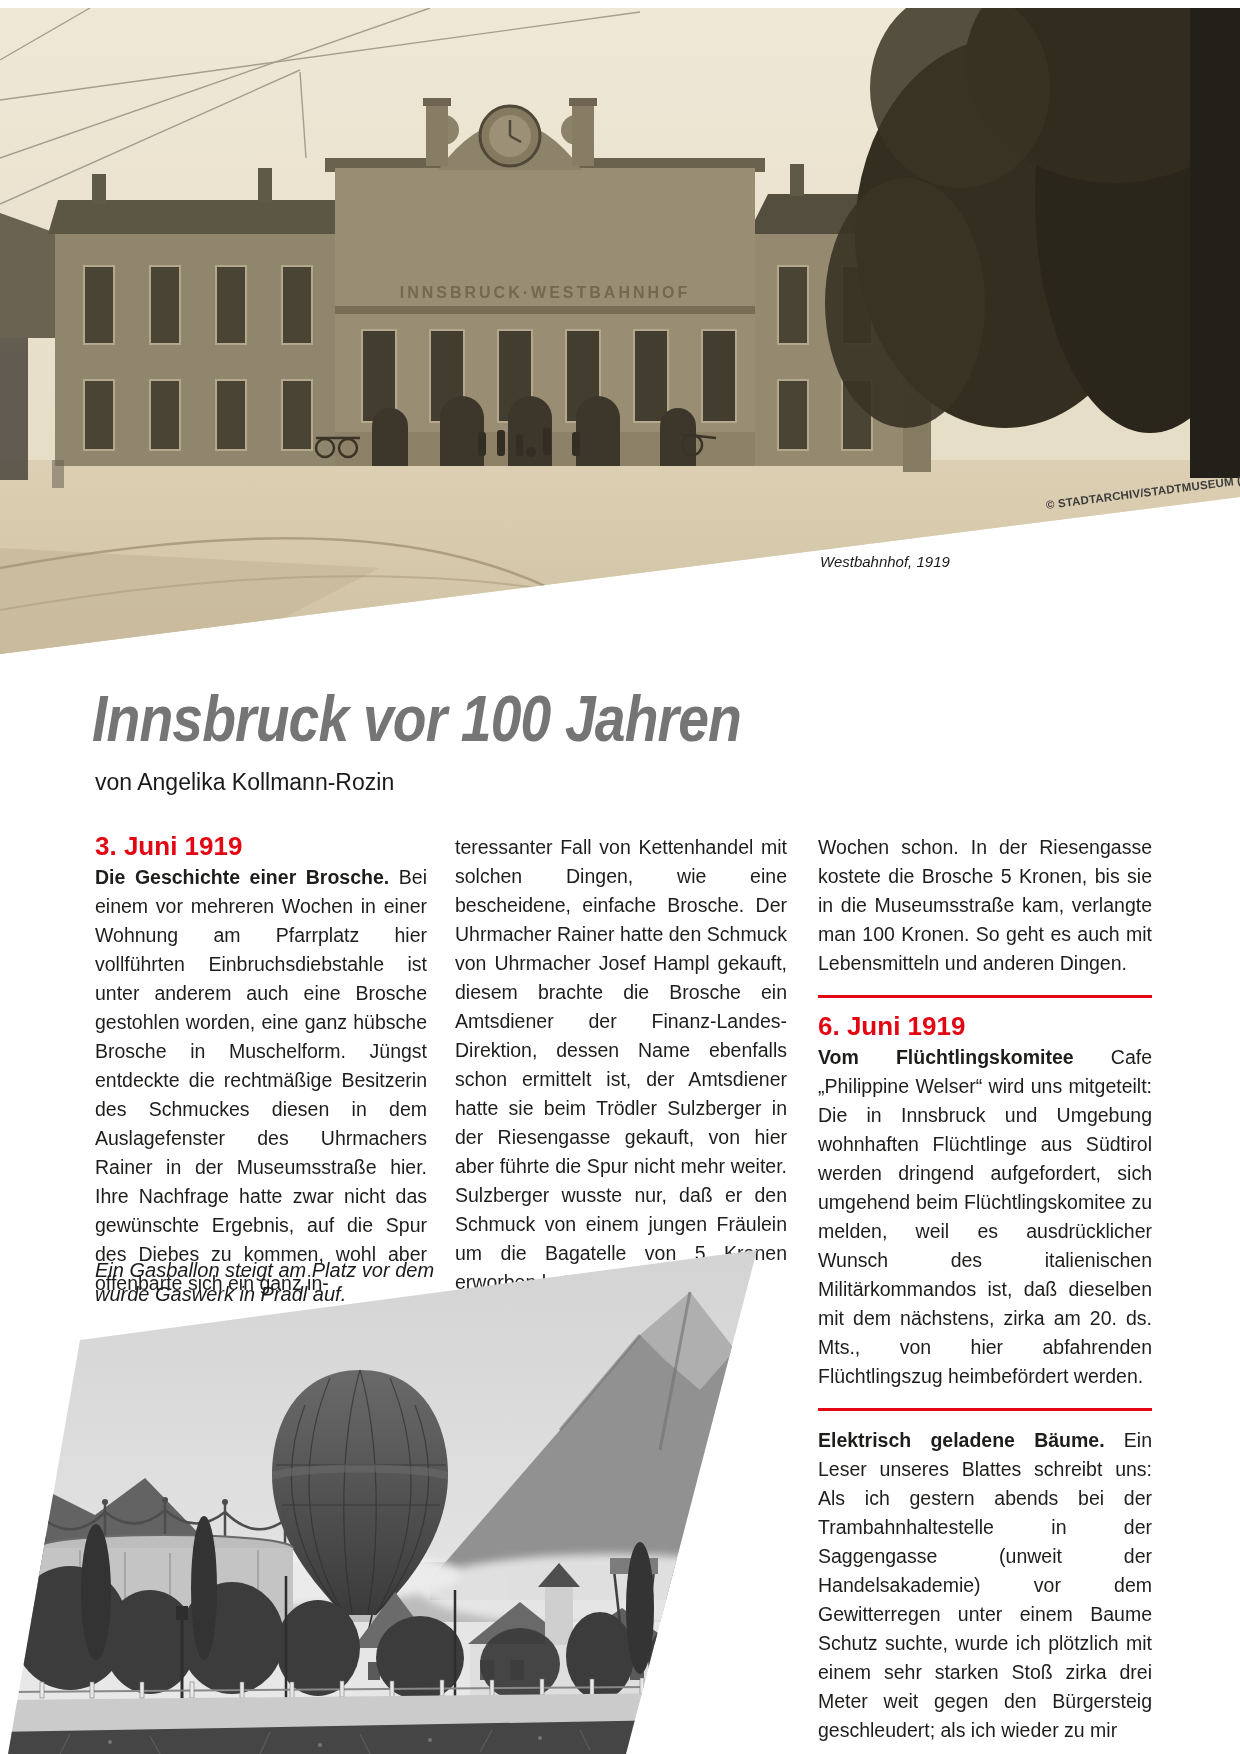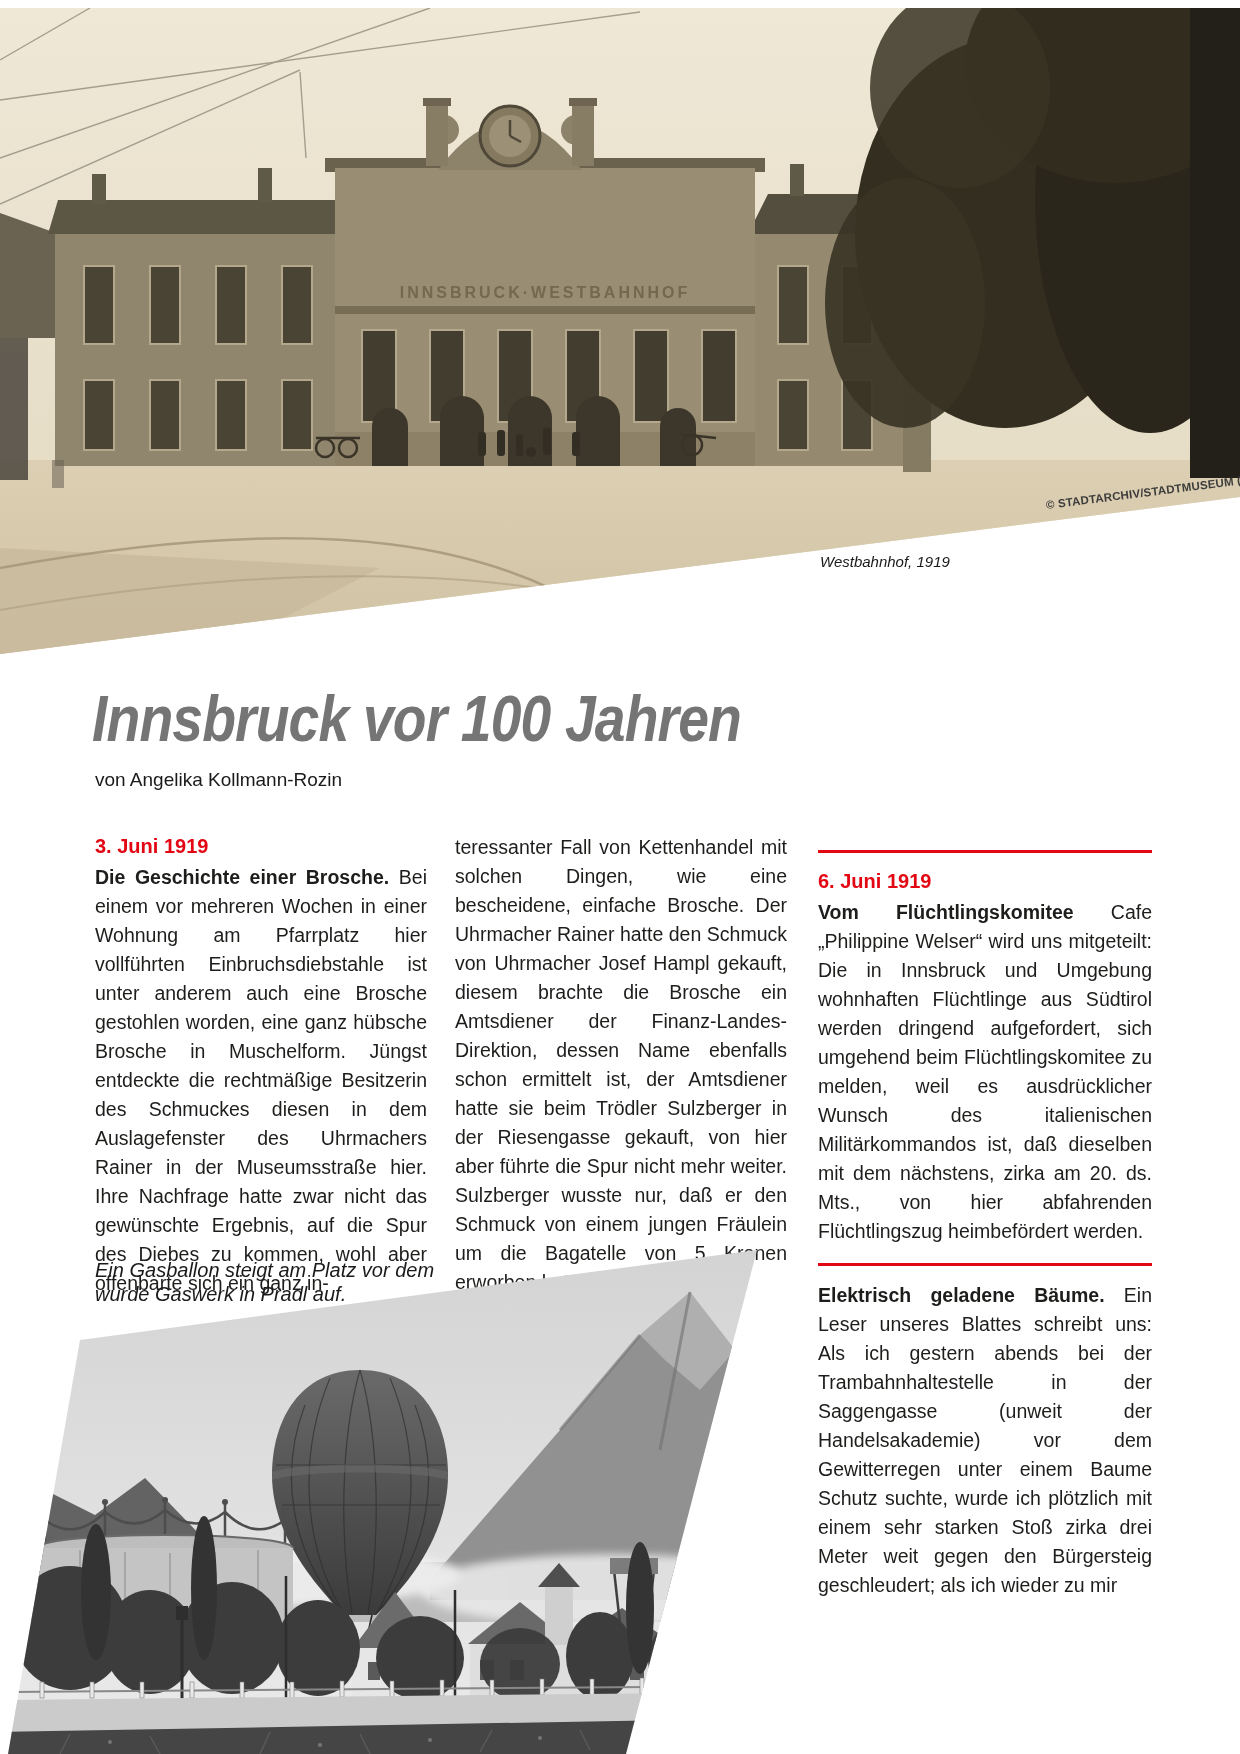--- a/index.html
+++ b/index.html
@@ -26,32 +26,32 @@
     position:absolute;left:820px;top:553px;
     font-size:15px;font-style:italic;color:#1a1a1a;
   }
   
   .title-wrap{position:absolute;left:92px;top:686px;line-height:1;}
   .title-inner{
     display:inline-block;font-size:65px;font-weight:bold;font-style:italic;
     color:#757575;letter-spacing:-1px;white-space:nowrap;
     transform:scaleX(.85);transform-origin:0 0;
   }
-  .byline{position:absolute;left:95px;top:769px;font-size:19px;color:#1a1a1a;}
+  .byline{position:absolute;left:95px;top:769px;font-size:23px;color:#1a1a1a;}
   
   .col{
     position:absolute;top:833px;width:332px;
     font-size:19.5px;line-height:29px;text-align:justify;color:#1d1d1b;
   }
   .col1{left:95px;}
   .col2{left:455px;}
   .col3{left:818px;width:334px;}
   .col p{margin:0;}
   .date-heading{
-    margin:0 0 3px 0;font-size:20px;line-height:27px;font-weight:bold;
+    margin:0 0 3px 0;font-size:26px;line-height:27px;font-weight:bold;
     color:#e30613;text-align:left;
   }
   .rule{border:none;border-top:3px solid #e30613;margin:17px 0 15px 0;}
   
   .caption-balloon{
     position:absolute;left:95px;top:1258px;
     font-size:20px;line-height:24px;font-style:italic;color:#1a1a1a;
   }
   .photo-balloon{
     position:absolute;left:0;top:1240px;width:780px;height:514px;
@@ -199,20 +199,21 @@
   <div class="col col1">
     <h3 class="date-heading">3. Juni 1919</h3>
     <p><b>Die Geschichte einer Brosche.</b><span> Bei einem vor mehreren Wochen in einer Wohnung am Pfarrplatz hier vollführten Einbruchsdiebstahle ist unter anderem auch eine Brosche gestohlen worden, eine ganz hübsche Brosche in Muschelform. Jüngst entdeckte die rechtmäßige Besitzerin des Schmuckes diesen in dem Auslagefenster des Uhrmachers Rainer in der Museumsstraße hier. Ihre Nachfrage hatte zwar nicht das gewünschte Ergebnis, auf die Spur des Diebes zu kommen, wohl aber offenbarte sich ein ganz in-</span></p>
   </div>
 
   <div class="col col2">
     <p>teressanter Fall von Kettenhandel mit solchen Dingen, wie eine bescheidene, einfache Brosche. Der Uhrmacher Rainer hatte den Schmuck von Uhrmacher Josef Hampl gekauft, diesem brachte die Brosche ein Amtsdiener der Finanz-Landes-Direktion, dessen Name ebenfalls schon ermittelt ist, der Amtsdiener hatte sie beim Trödler Sulzberger in der Riesengasse gekauft, von hier aber führte die Spur nicht mehr weiter. Sulzberger wusste nur, daß er den Schmuck von einem jungen Fräulein um die Bagatelle von 5 Kronen erworben hatte, vor mehreren</p>
   </div>
 
   <div class="col col3">
+    <p>Wochen schon. In der Riesengasse kostete die Brosche 5 Kronen, bis sie in die Museumsstraße kam, verlangte man 100 Kronen. So geht es auch mit Lebensmitteln und anderen Dingen.</p>
     <hr class="rule">
     <h3 class="date-heading">6. Juni 1919</h3>
     <p><b>Vom Flüchtlingskomitee</b><span> Cafe „Philippine Welser“ wird uns mitgeteilt: Die in Innsbruck und Umgebung wohnhaften Flüchtlinge aus Südtirol werden dringend aufgefordert, sich umgehend beim Flüchtlingskomitee zu melden, weil es ausdrücklicher Wunsch des italienischen Militärkommandos ist, daß dieselben mit dem nächstens, zirka am 20. ds. Mts., von hier abfahrenden Flüchtlingszug heimbefördert werden.</span></p>
     <hr class="rule">
     <p><b>Elektrisch geladene Bäume.</b><span> Ein Leser unseres Blattes schreibt uns: Als ich gestern abends bei der Trambahnhaltestelle in der Saggengasse (unweit der Handelsakademie) vor dem Gewitterregen unter einem Baume Schutz suchte, wurde ich plötzlich mit einem sehr starken Stoß zirka drei Meter weit gegen den Bürgersteig geschleudert; als ich wieder zu mir</span></p>
   </div>
 
   <div class="caption-balloon">
     <div>Ein Gasballon steigt am Platz vor dem</div>
     <div>wurde Gaswerk in Pradl auf.</div>

